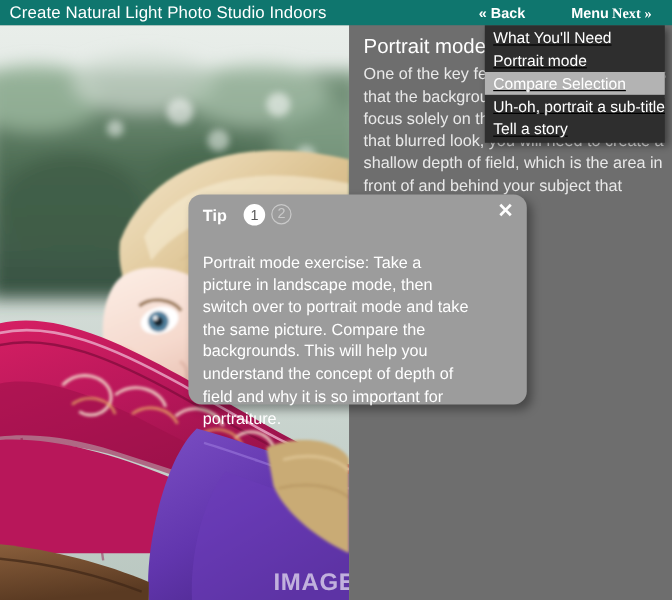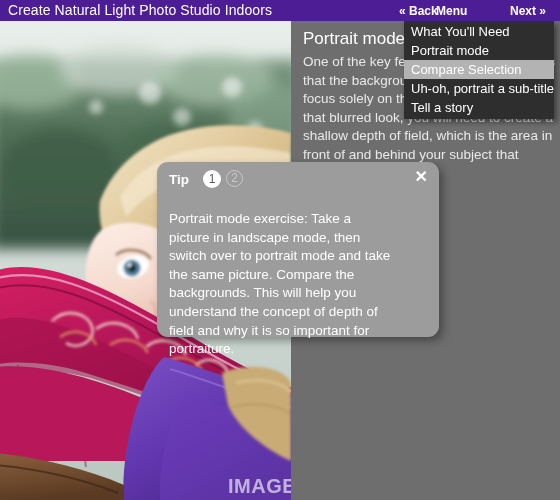--- a/index.html
+++ b/index.html
@@ -16,43 +16,43 @@
     height: 500px;
     overflow: hidden;
     background: #6e6e6e;
   }
 
   
   #titlebar {
     position: absolute;
     left: 0; top: 0;
     width: 560px; height: 21px;
-    background: #4c1d95;
+    background: #0f766e;
     z-index: 40;
   }
   #title-text {
     position: absolute;
     left: 8px; top: 2px;
     color: #ffffff;
     font-size: 14px;
     letter-spacing: .1px;
     white-space: nowrap;
   }
   .navlink {
     position: absolute;
     top: 4px;
     color: #ffffff;
     font-size: 12px;
     font-weight: bold;
     white-space: nowrap;
     cursor: pointer;
   }
   #nav-back { left: 399px; }
-  #nav-menu { left: 436px; }
-  #nav-next { left: 510px; }
+  #nav-menu { left: 476px; }
+  #nav-next { left: 510px; font-family: Liberation Serif, serif; }
 
   
   #photo {
     position: absolute;
     left: 0; top: 21px;
     width: 291px; height: 479px;
     overflow: hidden;
     background: #cfd9d2;
     z-index: 5;
   }
@@ -96,20 +96,21 @@
 
   
   #dropdown {
     position: absolute;
     left: 404px; top: 21px;
     width: 150px;
     background: #2e2e2e;
     box-shadow: 3px 3px 6px rgba(0,0,0,.45);
     z-index: 30;
     padding: 1px 0 2px 0;
+    text-decoration: underline;
   }
   .menu-item {
     height: 19px;
     line-height: 19px;
     padding: 0 6px 0 7px;
     color: #ffffff;
     font-size: 13px;
     white-space: nowrap;
     cursor: pointer;
   }

